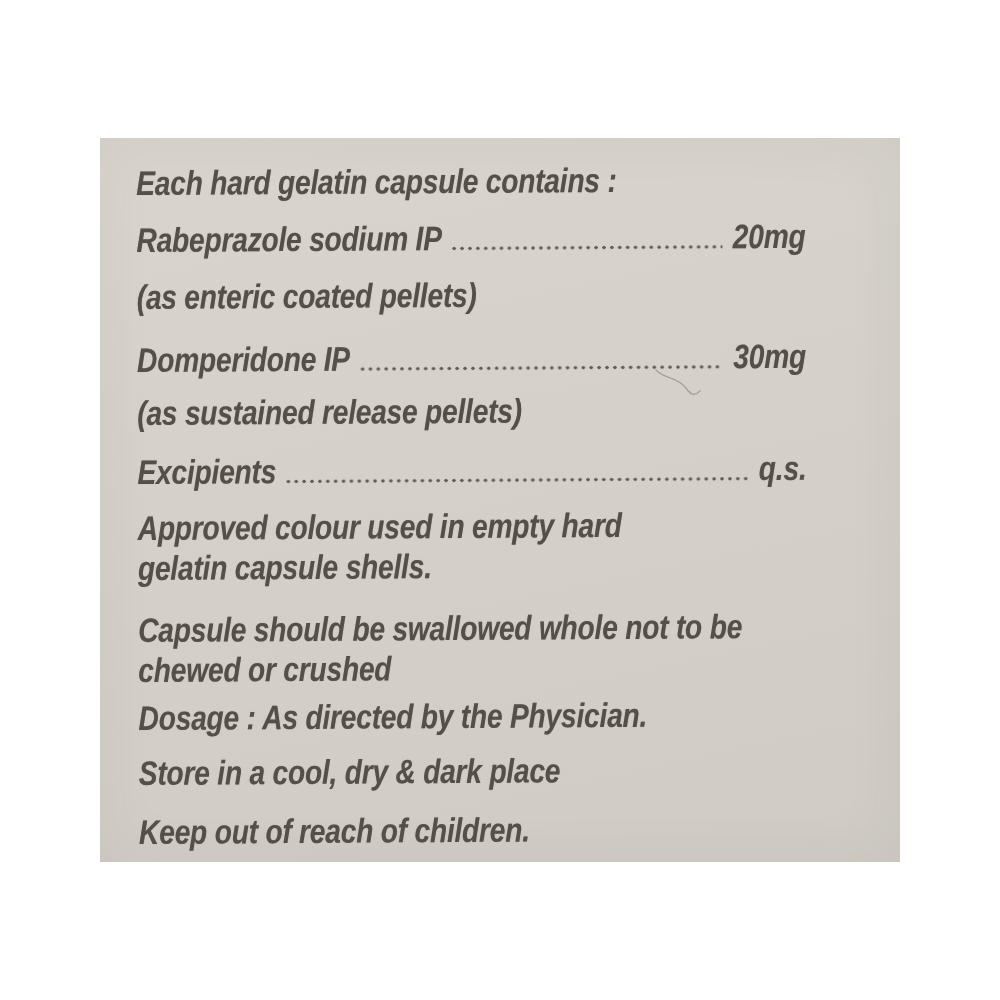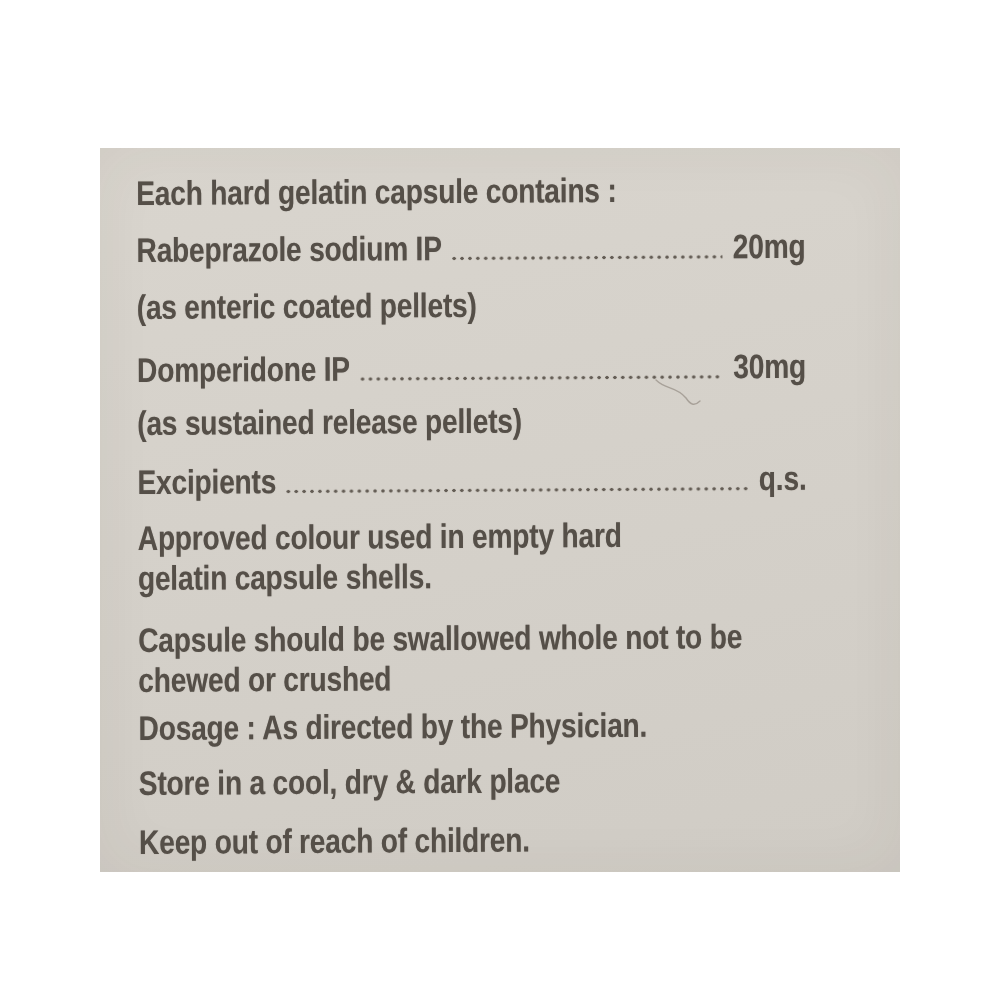--- a/index.html
+++ b/index.html
@@ -6,25 +6,26 @@
   html, body {
     width: 1000px; height: 1000px;
     background: #ffffff;
     font-family: "Liberation Sans", "DejaVu Sans", sans-serif;
     overflow: hidden;
   }
   .stage { position: relative; width: 1000px; height: 1000px; background: #ffffff; }
 
   
   .photo {
-    position: absolute; left: 100px; top: 148px;
+    position: absolute; left: 100px; top: 138px;
     width: 800px; height: 724px;
     background: linear-gradient(168deg, #d9d5ce 0%, #d5d1ca 45%, #d0ccc5 100%);
     box-shadow: inset 0 0 60px rgba(60,50,40,0.06);
     overflow: hidden;
+    font-style: italic;
   }
 
   .content {
     position: absolute; left: 36px; top: 0;
     width: 806px; height: 724px;
     transform: scaleX(0.83) rotate(-0.3deg);
     transform-origin: left top;
     color: #554f48;
     font-weight: bold;
     font-size: 34px;

